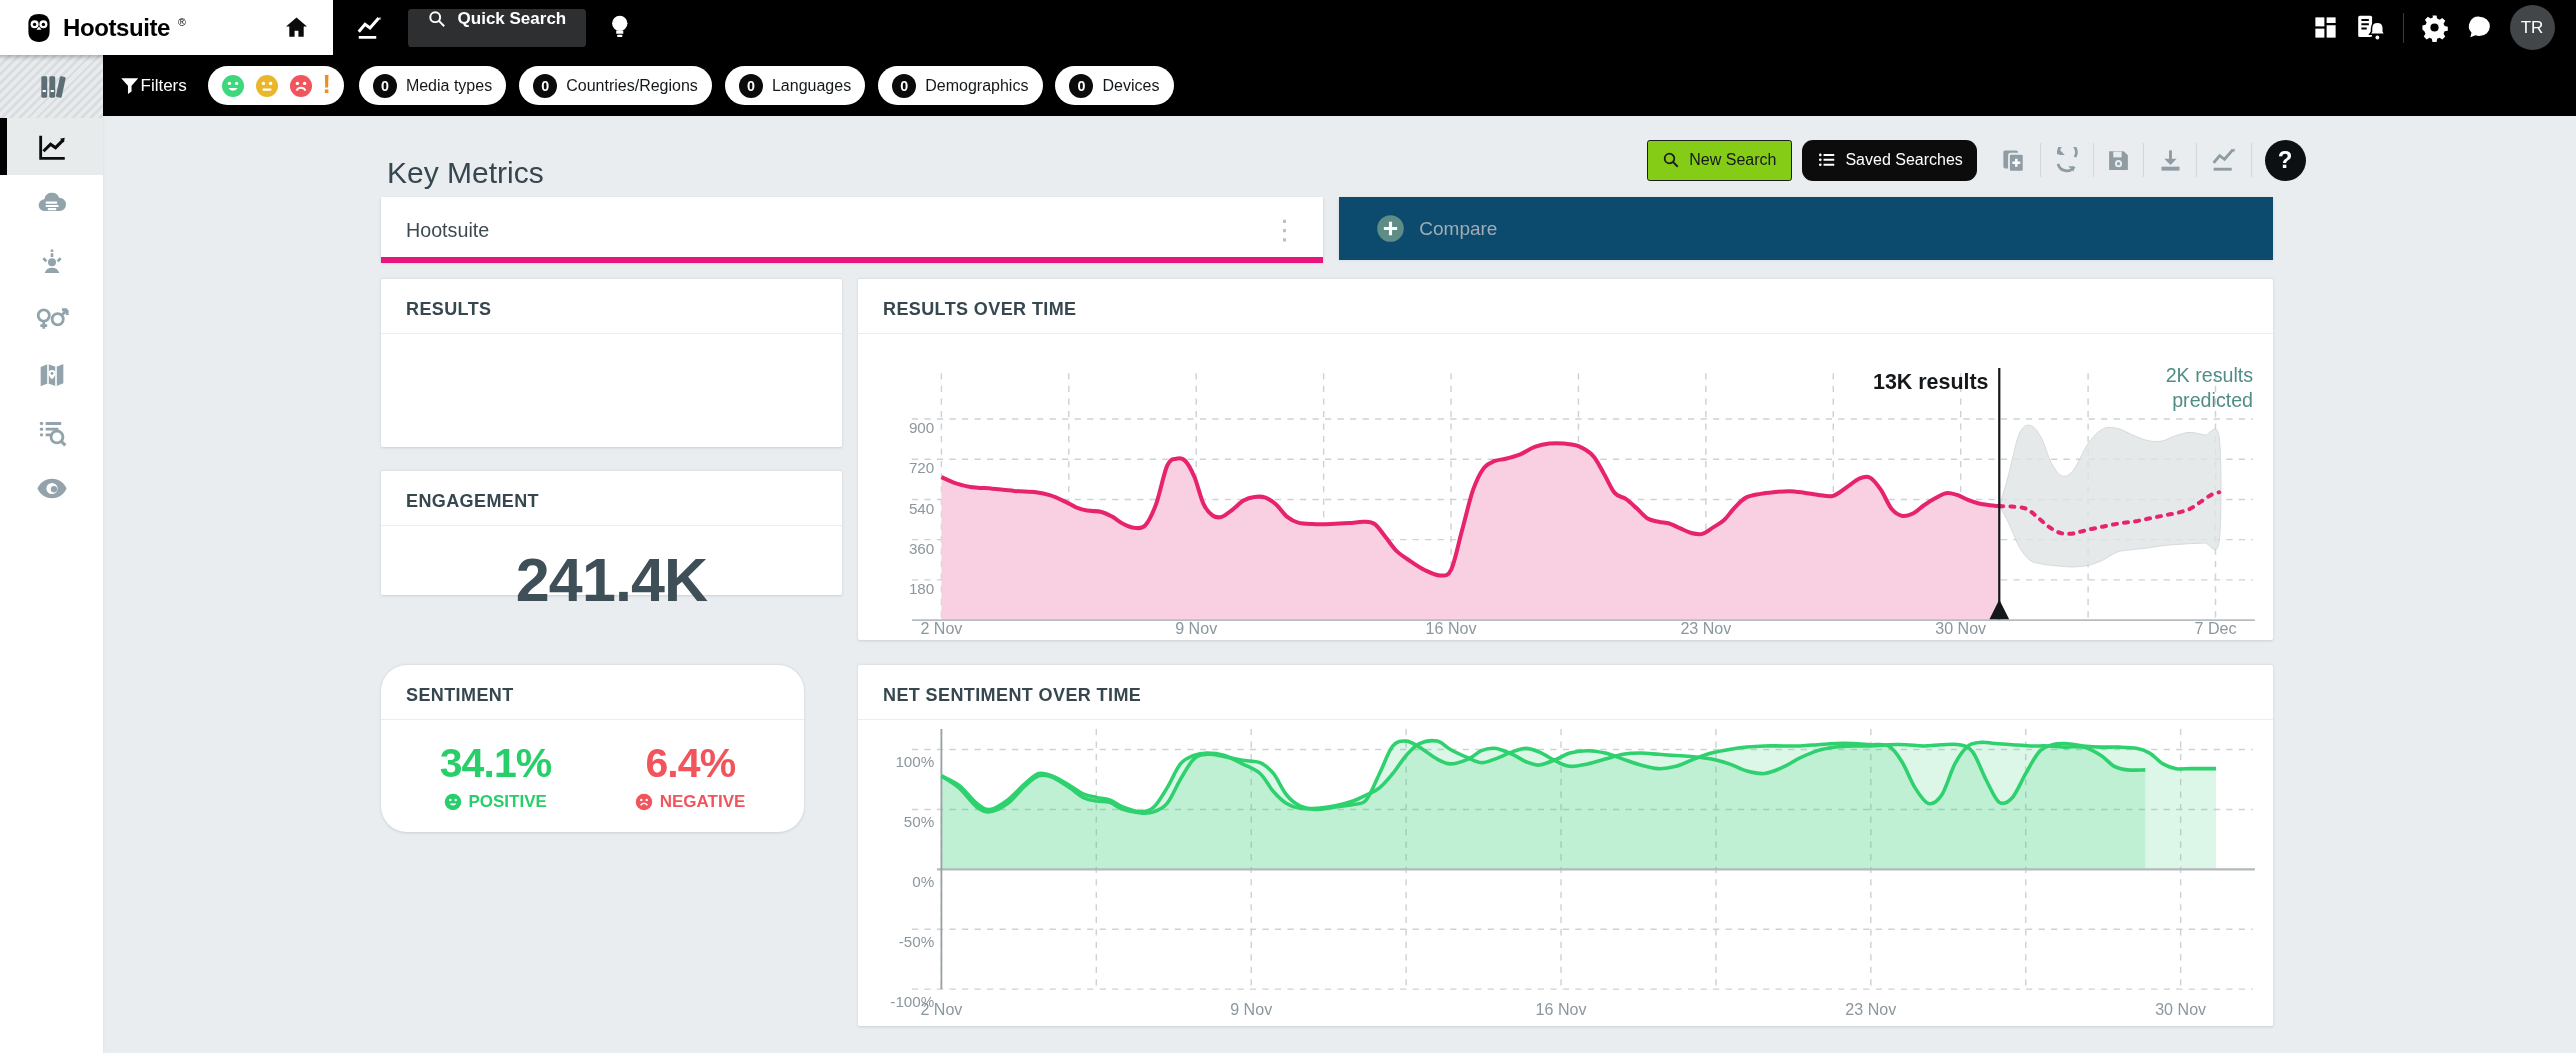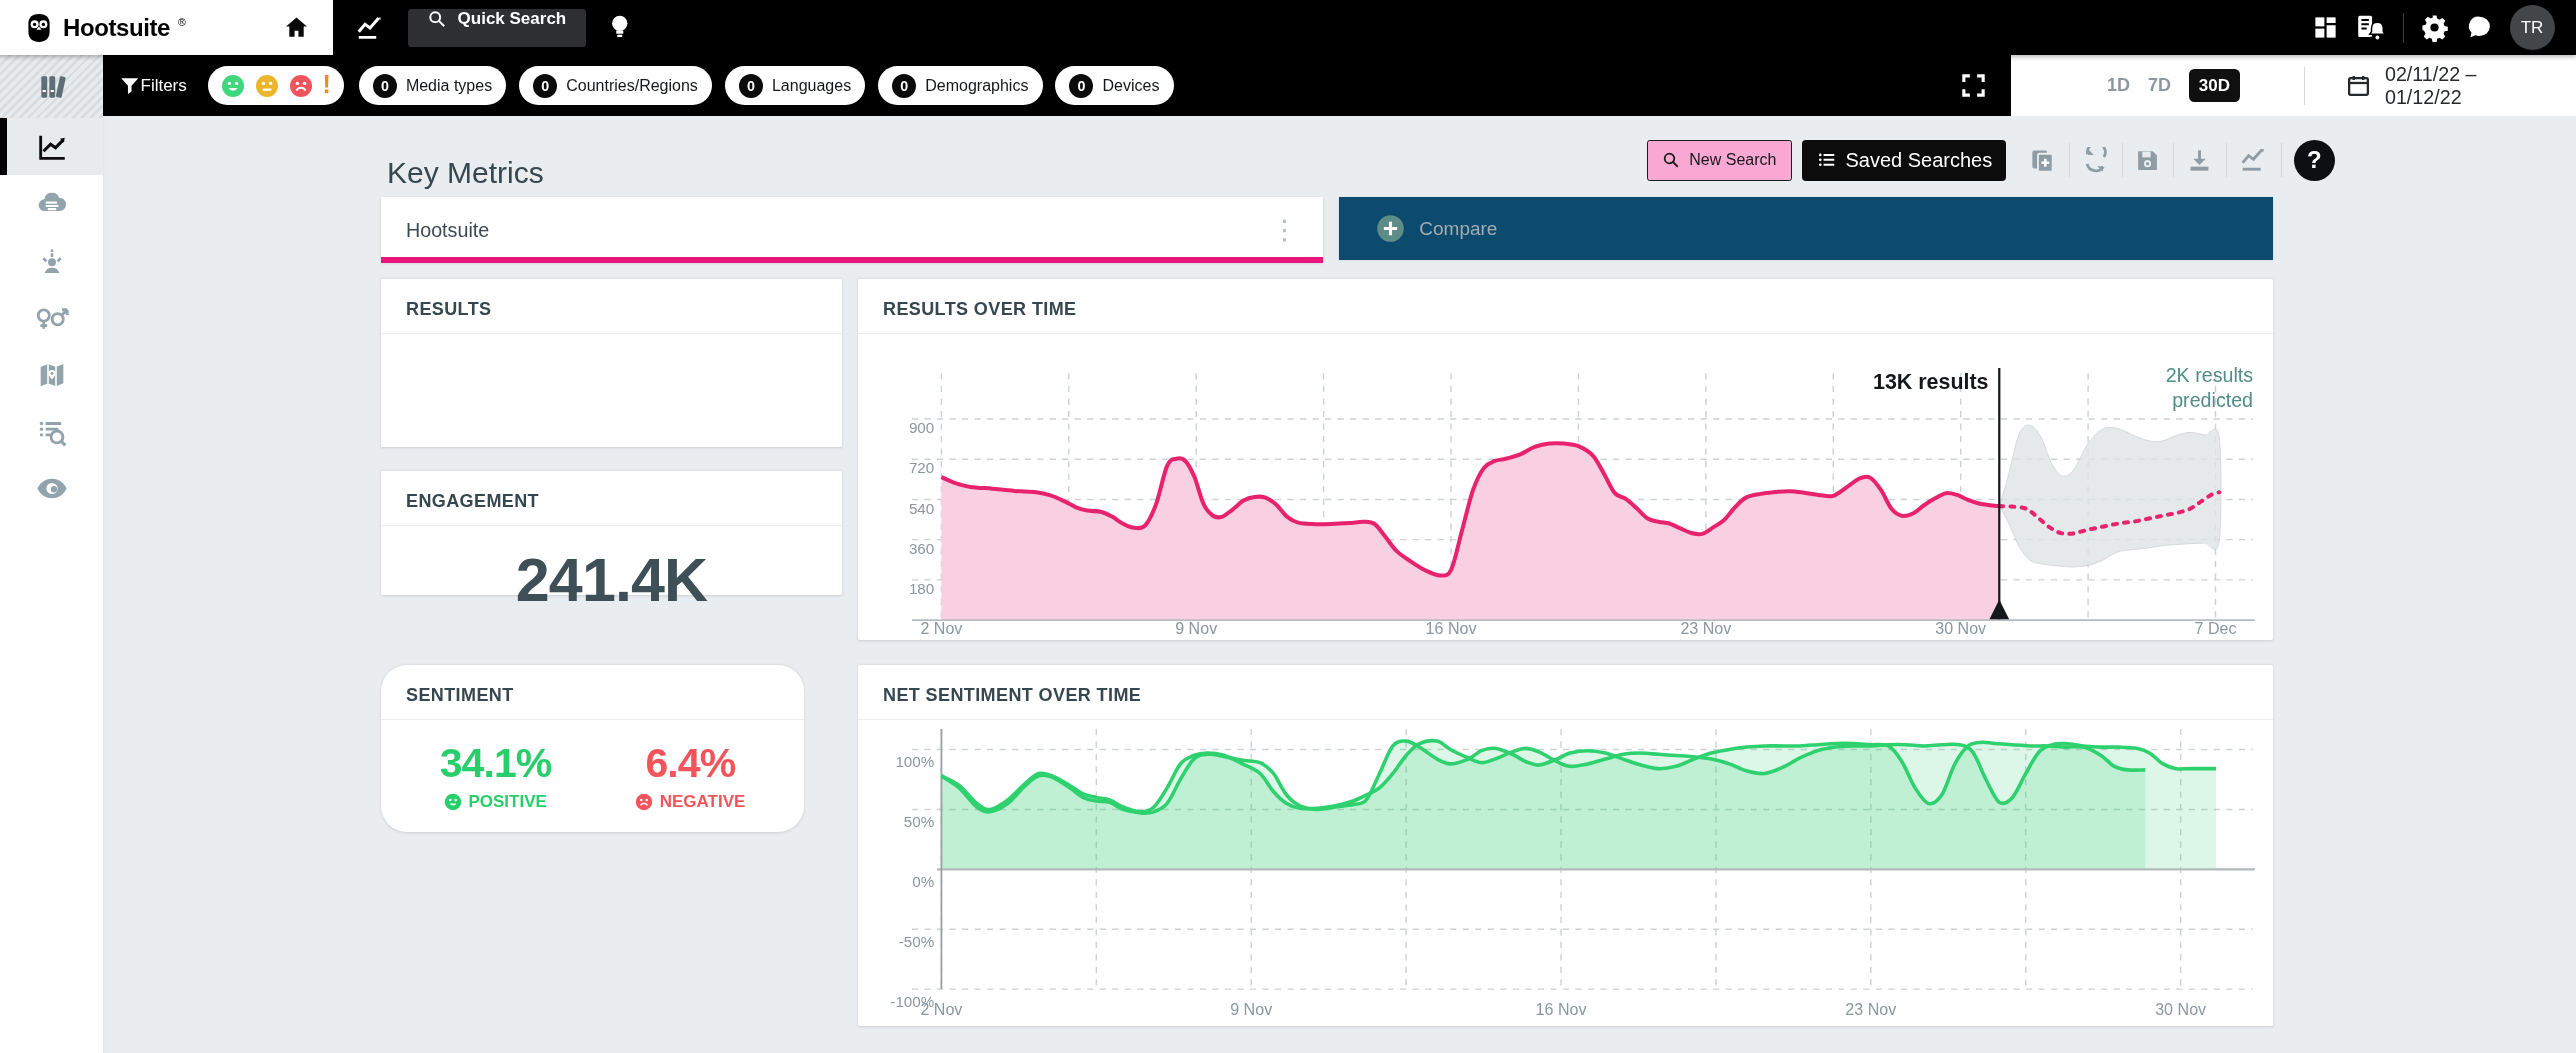--- a/index.html
+++ b/index.html
@@ -54,24 +54,24 @@
   .range-opt{font-size:18px;font-weight:bold;color:#8d989e;cursor:pointer;}
   .range-opt.active{background:#101010;color:#fff;border-radius:5.4px;padding:6.3px 9.8px;font-size:17px;}
   .tp-divider{width:0.9px;height:38px;background:#d8d8d8;margin:0 41px 0 64px;}
   .date-range{display:flex;align-items:center;gap:14.3px;cursor:pointer;color:#26292b;}
   .date-range span{font-size:19.7px;font-weight:500;}
 
   
   #content{position:absolute;left:103px;top:116px;right:0;bottom:0;}
   .page-title{position:absolute;left:284px;top:19.7px;font-size:30px;font-weight:400;color:#36474f;}
   .actions{position:absolute;top:21.5px;left:1544px;display:flex;align-items:center;height:45px;}
-  .btn-outline{display:flex;align-items:center;gap:9px;height:41px;padding:0 14.3px;background:#f9a8d4;
+  .btn-outline{display:flex;align-items:center;gap:9px;height:41px;padding:0 14.3px;background:#84cc16;
                border:1.8px solid #1c1c1c;border-radius:2.7px;cursor:pointer;font-size:16px;color:#15181a;font-weight:500;}
   .btn-dark{display:flex;align-items:center;gap:9px;height:41px;padding:0 14.3px;background:#0c0c0c;
-            border-radius:4px;cursor:pointer;font-size:20px;color:#fff;font-weight:500;margin-left:10.7px;}
+            border-radius:11px;cursor:pointer;font-size:16px;color:#fff;font-weight:500;margin-left:10.7px;}
   .tool-ic{color:#8f9ca4;cursor:pointer;margin:0 12.5px;}
   .v-div{width:0.9px;height:34px;background:#d3d8da;}
   .help-btn{width:41px;height:41px;border-radius:50%;background:#0d1012;color:#fff;font-size:24px;
             font-weight:bold;display:flex;align-items:center;justify-content:center;cursor:pointer;margin-left:12.5px;}
 
   .query-card{position:absolute;left:278px;top:81px;width:942px;height:66px;background:#fff;
               box-shadow:0 0.9px 2.7px rgba(40,50,60,.18);display:flex;align-items:center;padding:0 25px;}
   .query-text{font-size:19.7px;color:#3d4a52;}
   .kebab{margin-left:auto;color:#b6bec3;font-size:27px;cursor:pointer;line-height:1;}
   .query-underline{position:absolute;left:0;bottom:0;width:100%;height:6.3px;}
@@ -293,45 +293,20 @@
       <span class="cnt">0</span>
       <span class="plabel">Languages</span>
     </div>
     <div class="pill">
       <span class="cnt">0</span>
       <span class="plabel">Demographics</span>
     </div>
     <div class="pill">
       <span class="cnt">0</span>
       <span class="plabel">Devices</span>
-    </div>
-    <div class="fb-right">
-      <span class="fs-btn ic">
-        <svg width="29" height="29" viewBox="0 0 24 24">
-            <path d="M4 9V4h5M15 4h5v5M20 15v5h-5M9 20H4v-5" stroke="#fff" stroke-width="2.6" fill="none"></path>
-          </svg>
-      </span>
-      <div class="time-panel">
-        <div class="range-group">
-          <span class="range-opt">1D</span>
-          <span class="range-opt">7D</span>
-          <span class="range-opt active">30D</span>
-        </div>
-        <span class="tp-divider"></span>
-        <div class="date-range">
-          <span class="ic">
-            <svg width="25" height="25" viewBox="0 0 24 24">
-                <rect x="3" y="5" width="18" height="16" rx="1.5" stroke="#26292b" stroke-width="2.2" fill="none"></rect>
-                <path d="M3 9.6h18" stroke="#26292b" stroke-width="2.2"></path>
-                <path d="M7.5 2.8v4M16.5 2.8v4" stroke="#26292b" stroke-width="2.4"></path>
-              </svg>
-          </span>
-          <span>02/11/22 – 01/12/22</span>
-        </div>
-      </div>
     </div>
   </div>
 
   <main id="content">
     <h1 class="page-title">Key Metrics</h1>
 
     <div class="actions">
       <div class="btn-outline">
         <span class="ic">
           <svg width="18" height="18" viewBox="0 0 24 24">

